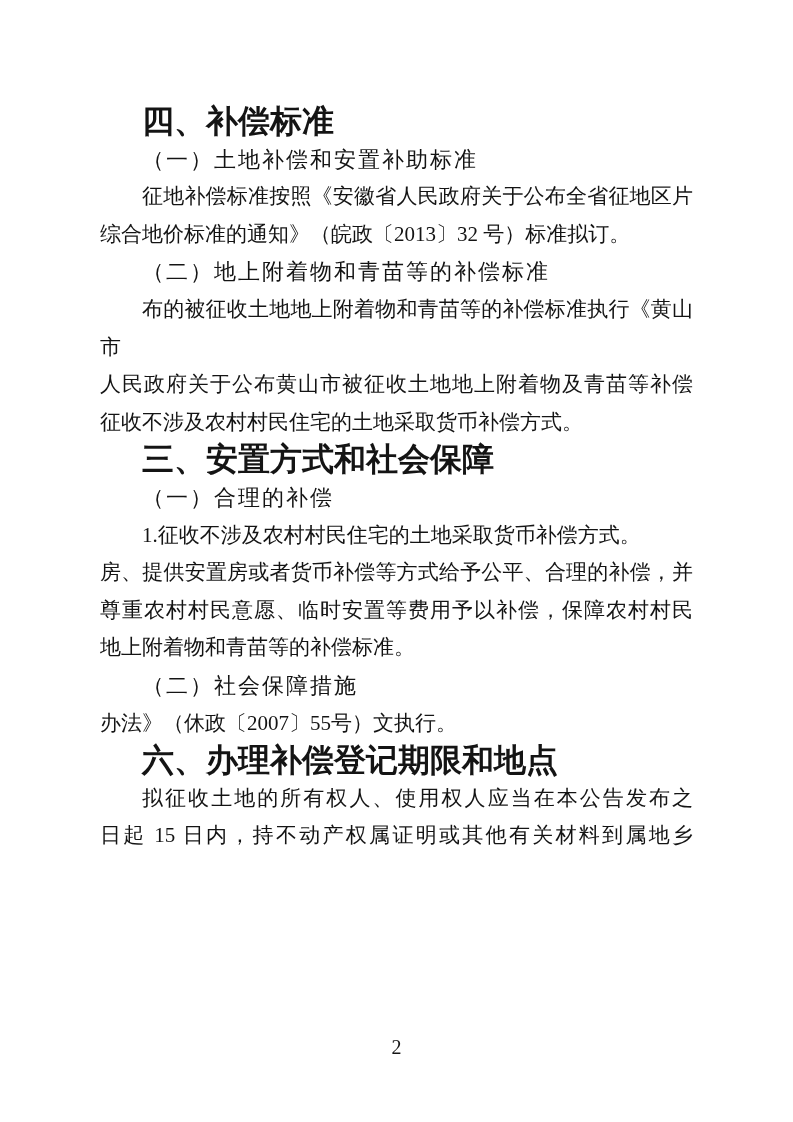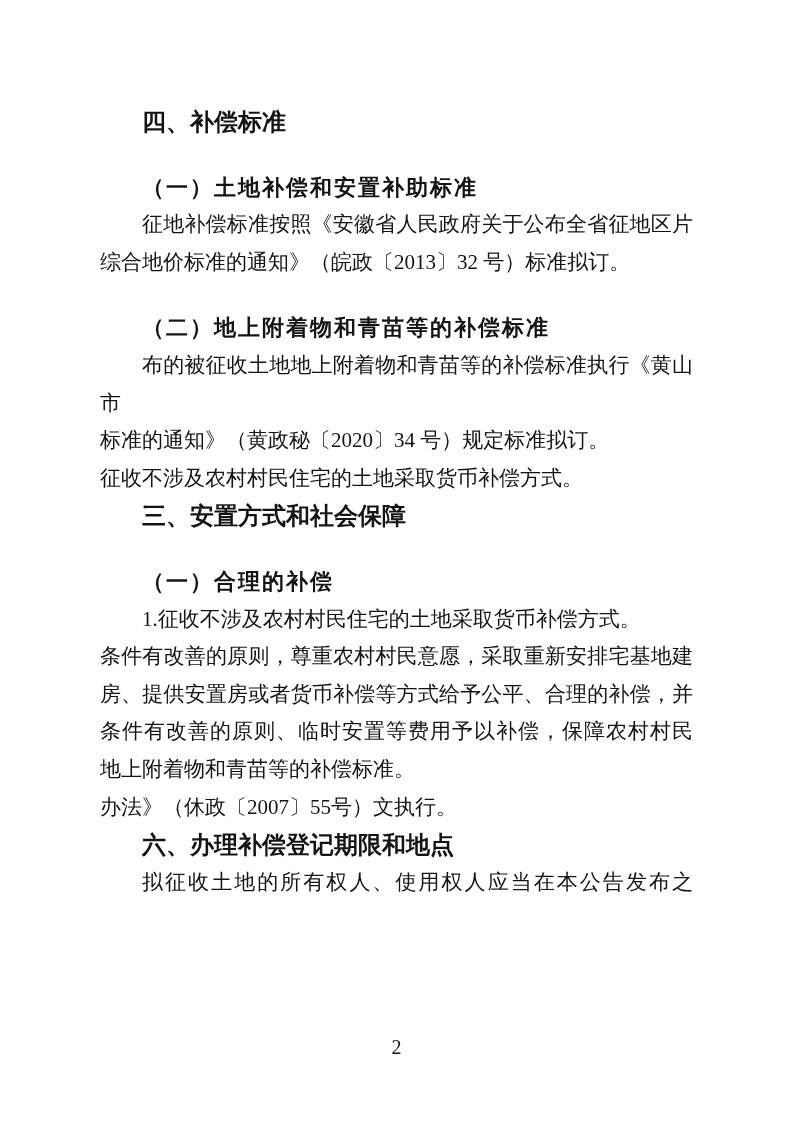--- a/index.html
+++ b/index.html
@@ -23,27 +23,26 @@
   .l { min-height: 37.6px; }
   .ind { text-indent: 42px; }
   .fill {
     text-align: justify;
     text-align-last: justify;
     text-justify: inter-character;
   }
   .h1 {
     font-family: "Liberation Sans", "DejaVu Sans", sans-serif;
     font-weight: 700;
-    font-size: 24px;
+    font-size: 32px;
   }
   .h2 {
-    font-weight: 700;
+    font-weight: 400;
     font-size: 22px;
     letter-spacing: 2px;
-    margin-top: 28px;
   }
   .pagenum {
     position: absolute;
     top: 1036px;
     left: 0;
     width: 100%;
     text-align: center;
     font-size: 20px;
     color: #141414;
   }
@@ -52,27 +51,28 @@
 <body>
 
 <div class="page">
   <div class="content">
     <div class="l h1 ind">四、补偿标准</div>
     <div class="l h2 ind">（一）土地补偿和安置补助标准</div>
     <div class="l ind fill">征地补偿标准按照《安徽省人民政府关于公布全省征地区片</div>
     <div class="l">综合地价标准的通知》（皖政〔2013〕32 号）标准拟订。</div>
     <div class="l h2 ind">（二）地上附着物和青苗等的补偿标准</div>
     <div class="l ind fill">布的被征收土地地上附着物和青苗等的补偿标准执行《黄山市</div>
-    <div class="l">标准的通知》（黄政秘〔2020〕34 号）规定标准拟订。</div>
+    <div class="l fill">人民政府关于公布黄山市被征收土地地上附着物及青苗等补偿</div>
     <div class="l">征收不涉及农村村民住宅的土地采取货币补偿方式。</div>
     <div class="l h1 ind">三、安置方式和社会保障</div>
     <div class="l h2 ind">（一）合理的补偿</div>
     <div class="l ind">1.征收不涉及农村村民住宅的土地采取货币补偿方式。</div>
-    <div class="l fill">条件有改善的原则，尊重农村村民意愿，采取重新安排宅基地建</div>
     <div class="l fill">房、提供安置房或者货币补偿等方式给予公平、合理的补偿，并</div>
-    <div class="l fill">条件有改善的原则、临时安置等费用予以补偿，保障农村村民</div>
+    <div class="l fill">尊重农村村民意愿、临时安置等费用予以补偿，保障农村村民</div>
     <div class="l">地上附着物和青苗等的补偿标准。</div>
+    <div class="l h2 ind">（二）社会保障措施</div>
     <div class="l">办法》（休政〔2007〕55号）文执行。</div>
     <div class="l h1 ind">六、办理补偿登记期限和地点</div>
     <div class="l ind fill">拟征收土地的所有权人、使用权人应当在本公告发布之</div>
+    <div class="l fill">日起 15 日内，持不动产权属证明或其他有关材料到属地乡</div>
   </div>
   <div class="pagenum">2</div>
 </div>
 
 </body></html>

